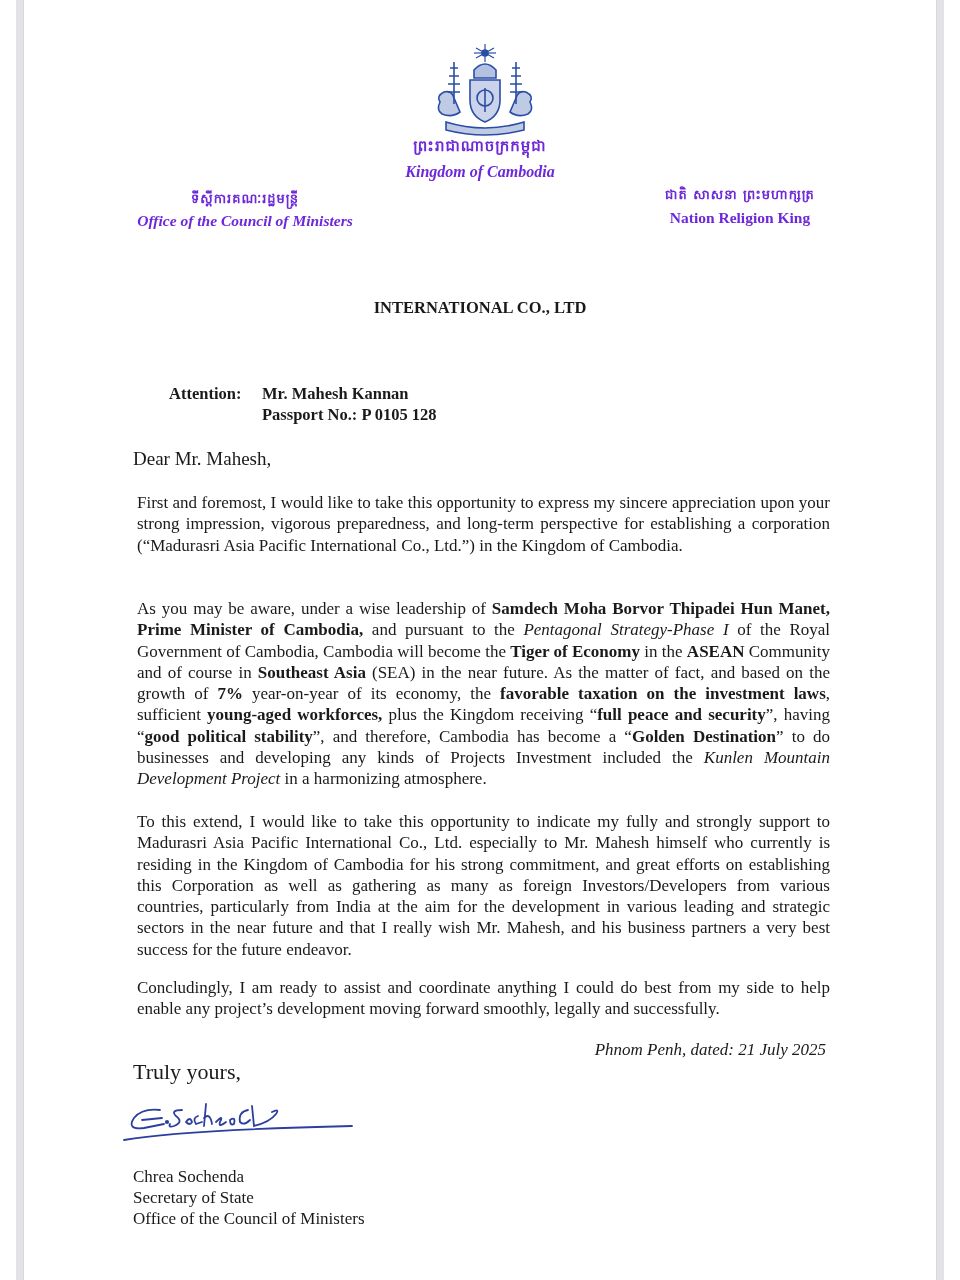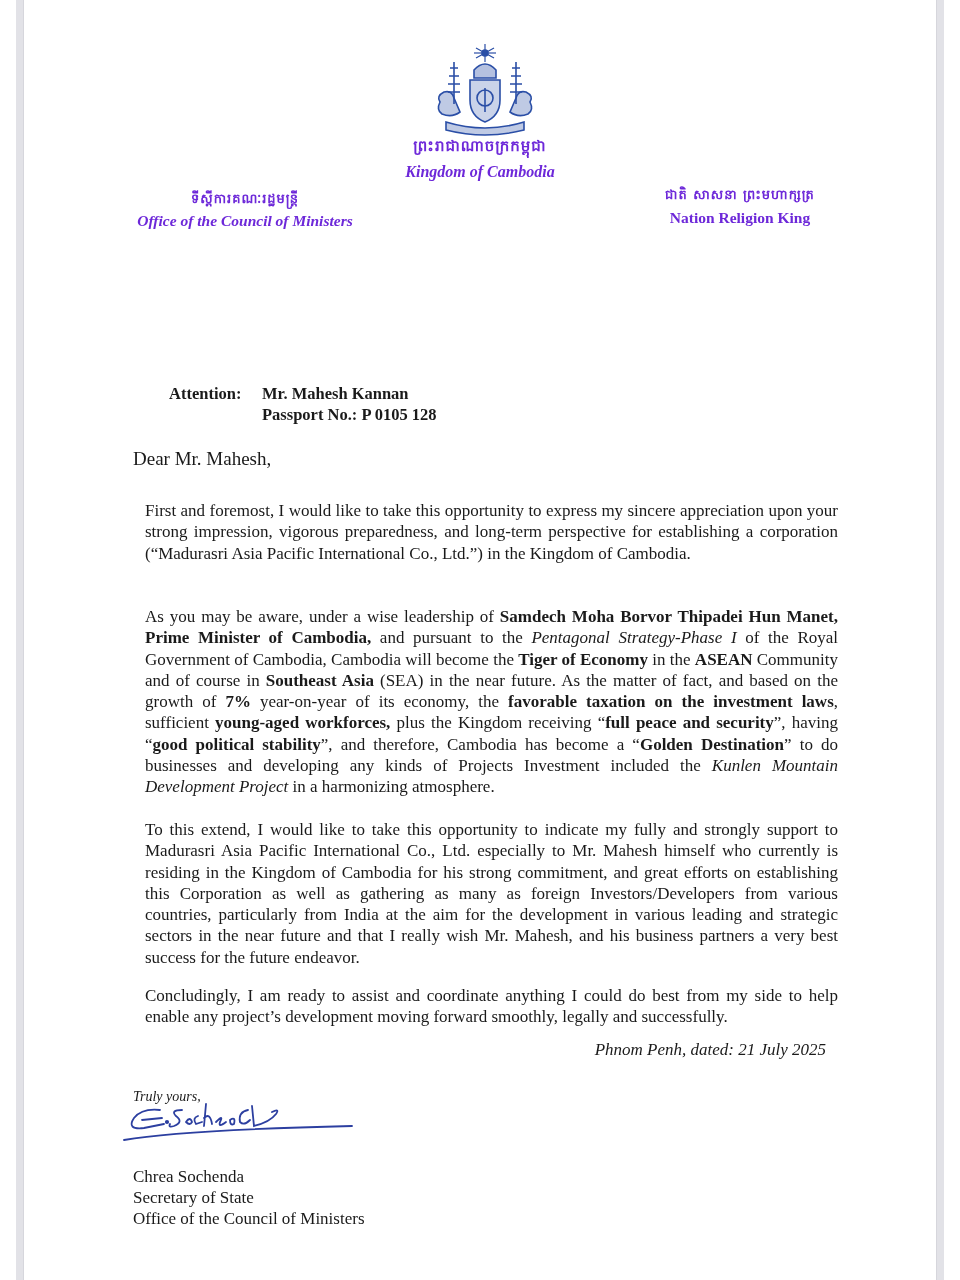--- a/index.html
+++ b/index.html
@@ -26,30 +26,30 @@
   .nation-en { position: absolute; left: 640px; top: 209px; width: 200px; text-align: center; font-size: 15.5px; font-weight: bold; }
 
   .title { position: absolute; left: 110px; top: 297px; width: 740px; text-align: center; font-weight: bold; font-size: 16.5px; line-height: 21px; }
 
   .attn { position: absolute; top: 383px; left: 133px; font-weight: bold; font-size: 16.5px; line-height: 21px; }
   .attn .label { position: absolute; left: 0; width: 120px; margin-left: 36px; }
   .attn .val { position: absolute; left: 129px; width: 300px; }
 
   .salutation { position: absolute; left: 133px; top: 448px; font-size: 19px; }
 
-  .body { position: absolute; left: 133px; width: 693px; font-size: 17px; line-height: 21.3px; text-align: justify; margin: 12px; }
+  .body { position: absolute; left: 133px; width: 693px; font-size: 17px; line-height: 21.3px; text-align: justify; margin: 4px; }
   .p1 { top: 488px; }
   .p2 { top: 594px; }
   .p3 { top: 807px; }
   .p4 { top: 973px; }
   b { font-weight: bold; }
   i { font-style: italic; }
 
   .dated { position: absolute; left: 520px; width: 306px; top: 1040px; text-align: right; font-style: italic; font-size: 17px; }
-  .closing { position: absolute; left: 133px; top: 1089px; font-size: 14px; font-style: italic; }
+  .closing { position: absolute; left: 133px; top: 1059px; font-size: 22px; }
   .signature { position: absolute; left: 120px; top: 1096px; width: 240px; height: 50px; }
   .signer { position: absolute; left: 133px; top: 1166px; font-size: 17px; line-height: 21px; }
   .signer div { white-space: nowrap; }
 </style>
 </head>
 <body>
 
 <div class="edge left"></div>
 <div class="edge right"></div>
 
@@ -86,20 +86,21 @@
 <div class="kingdom-kh khmer blue">ព្រះរាជាណាចក្រកម្ពុជា</div>
 <div class="kingdom-en blue">Kingdom of Cambodia</div>
 
 <div class="office-kh khmer blue">ទីស្តីការគណៈរដ្ឋមន្ត្រី</div>
 <div class="office-en blue">Office of the Council of Ministers</div>
 
 <div class="nation-kh khmer blue">ជាតិ សាសនា ព្រះមហាក្សត្រ</div>
 <div class="nation-en blue">Nation Religion King</div>
 
 <div class="title">
+  <div>INTERNATIONAL CO., LTD</div>
 </div>
 
 <div class="attn">
   <span class="label">Attention:</span>
   <span class="val">Mr. Mahesh Kannan</span>
   <span class="val" style="top:21px">Passport No.: P 0105 128</span>
 </div>
 
 <div class="salutation">Dear Mr. Mahesh,</div>
 

